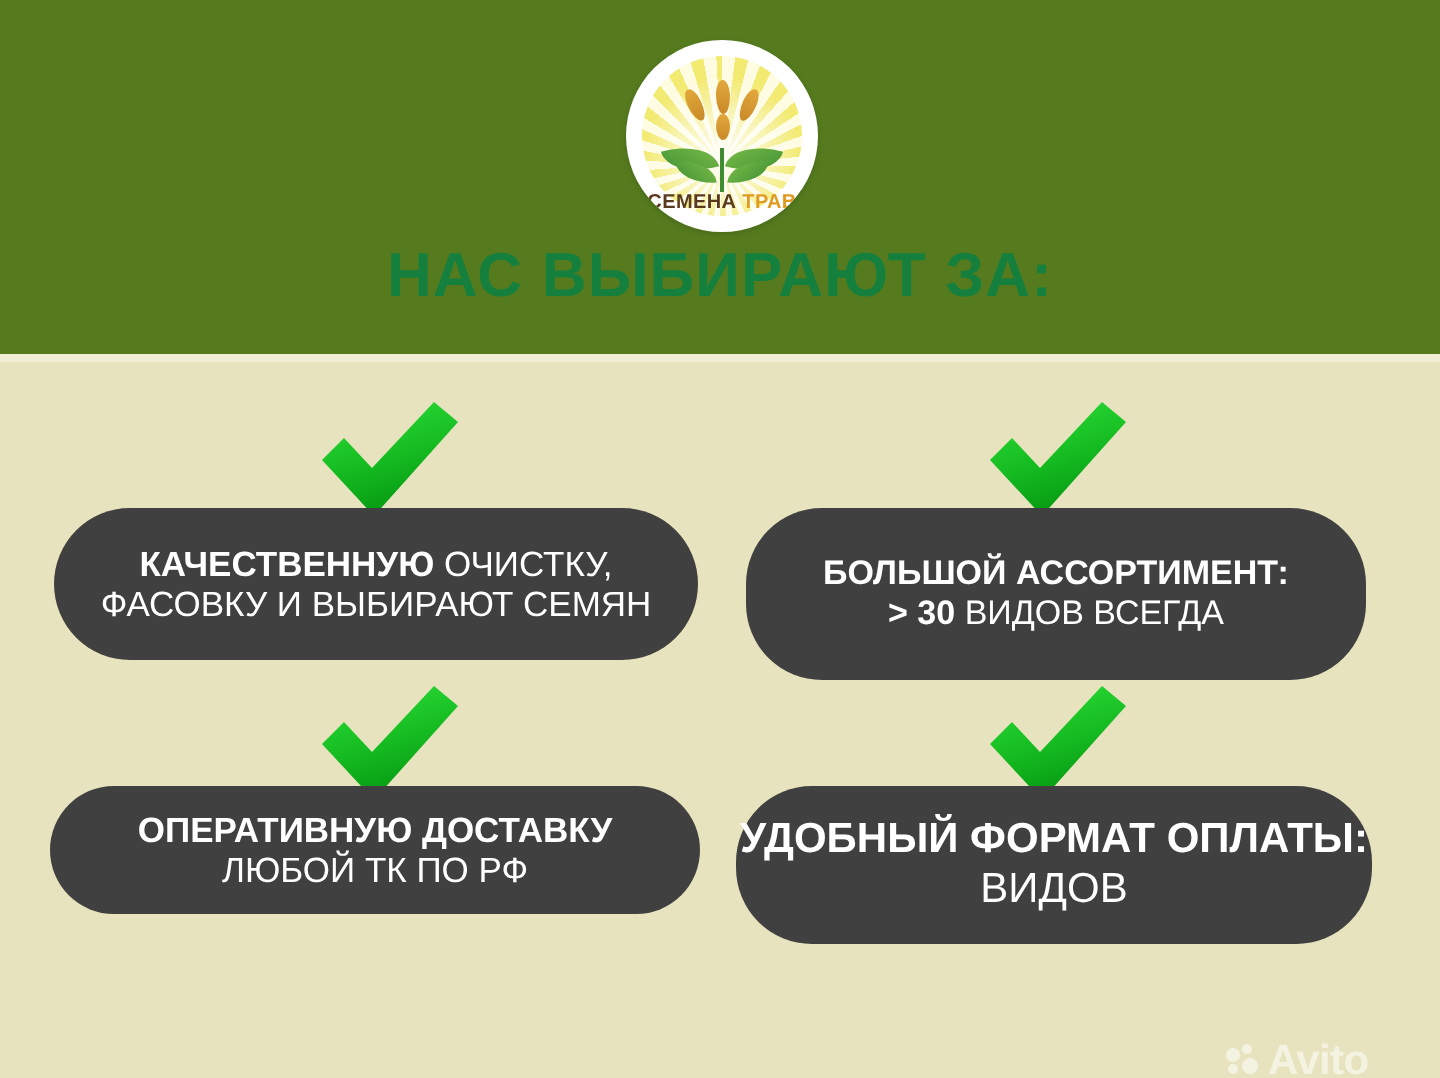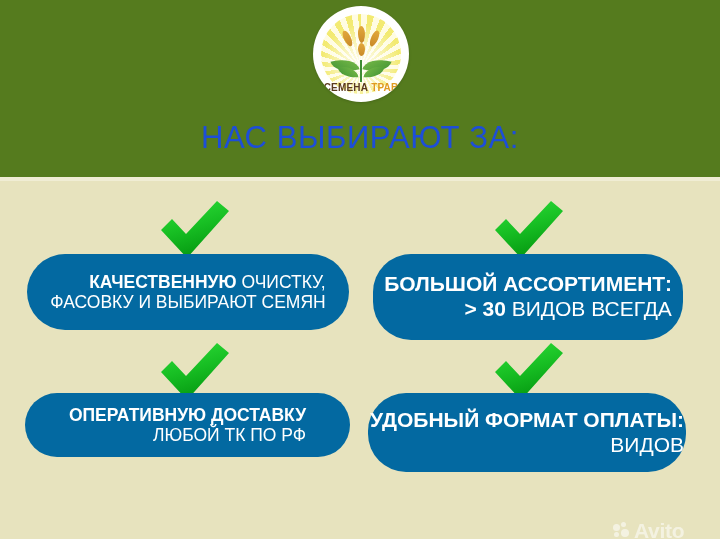--- a/index.html
+++ b/index.html
@@ -17,31 +17,31 @@
     position:absolute; left:0; top:0; width:720px; height:177px;
     background:#557B1E;
   }
   .header-underline {
     position:absolute; left:0; top:177px; width:720px; height:4px;
     background:#F0EDD4;
   }
   .header-title {
     position:absolute; left:0; top:122px; width:720px;
     text-align:center;
-    color:#1d4ed8;
+    color:#15803d;
     font-size:31px;
-    font-weight:normal;
+    font-weight:bold;
     letter-spacing:0.6px;
     line-height:1;
     white-space:nowrap;
   }
 
   
   .logo {
-    position:absolute; left:313px; top:6px;
+    position:absolute; left:313px; top:20px;
     width:96px; height:96px;
     border-radius:50%;
     background:#FFFFFF;
     box-shadow:0 1px 3px rgba(0,0,0,0.15);
     overflow:hidden;
   }
   .logo-inner {
     position:absolute; left:8px; top:8px; width:80px; height:80px;
     border-radius:50%;
     background:
@@ -85,36 +85,36 @@
     text-align:center; font-size:10px; font-weight:bold;
     letter-spacing:0.2px; line-height:1; z-index:5;
     white-space:nowrap;
   }
   .logo-text .t1 { color:#5A3A1E; }
   .logo-text .t2 { color:#E09B21; }
 
   
   .card {
     position:absolute;
-    background:#0369a1;
+    background:#404040;
     border-radius:38px;
     color:#FFFFFF;
     display:flex;
     align-items:center;
     justify-content:center;
-    text-align:right;
+    text-align:center;
     line-height:1.17;
     padding:6px 14px;
   }
   .card .ln { display:block; white-space:nowrap; }
   .card b { font-weight:bold; }
   .card .reg { font-weight:normal; }
 
   .card1 { left:27px;  top:254px; width:322px; height:76px; font-size:17.5px; }
-  .card2 { left:373px; top:254px; width:310px; height:86px; font-size:21px; }
+  .card2 { left:373px; top:254px; width:310px; height:86px; font-size:17px; }
   .card3 { left:25px;  top:393px; width:325px; height:64px; font-size:17.5px; }
   .card4 { left:368px; top:393px; width:318px; height:79px; font-size:21px; }
 
   
   .check { position:absolute; width:74px; height:62px; }
   .check svg { display:block; width:100%; height:100%; }
   .chk1 { left:158px; top:199px; }
   .chk2 { left:492px; top:199px; }
   .chk3 { left:158px; top:341px; }
   .chk4 { left:492px; top:341px; }

